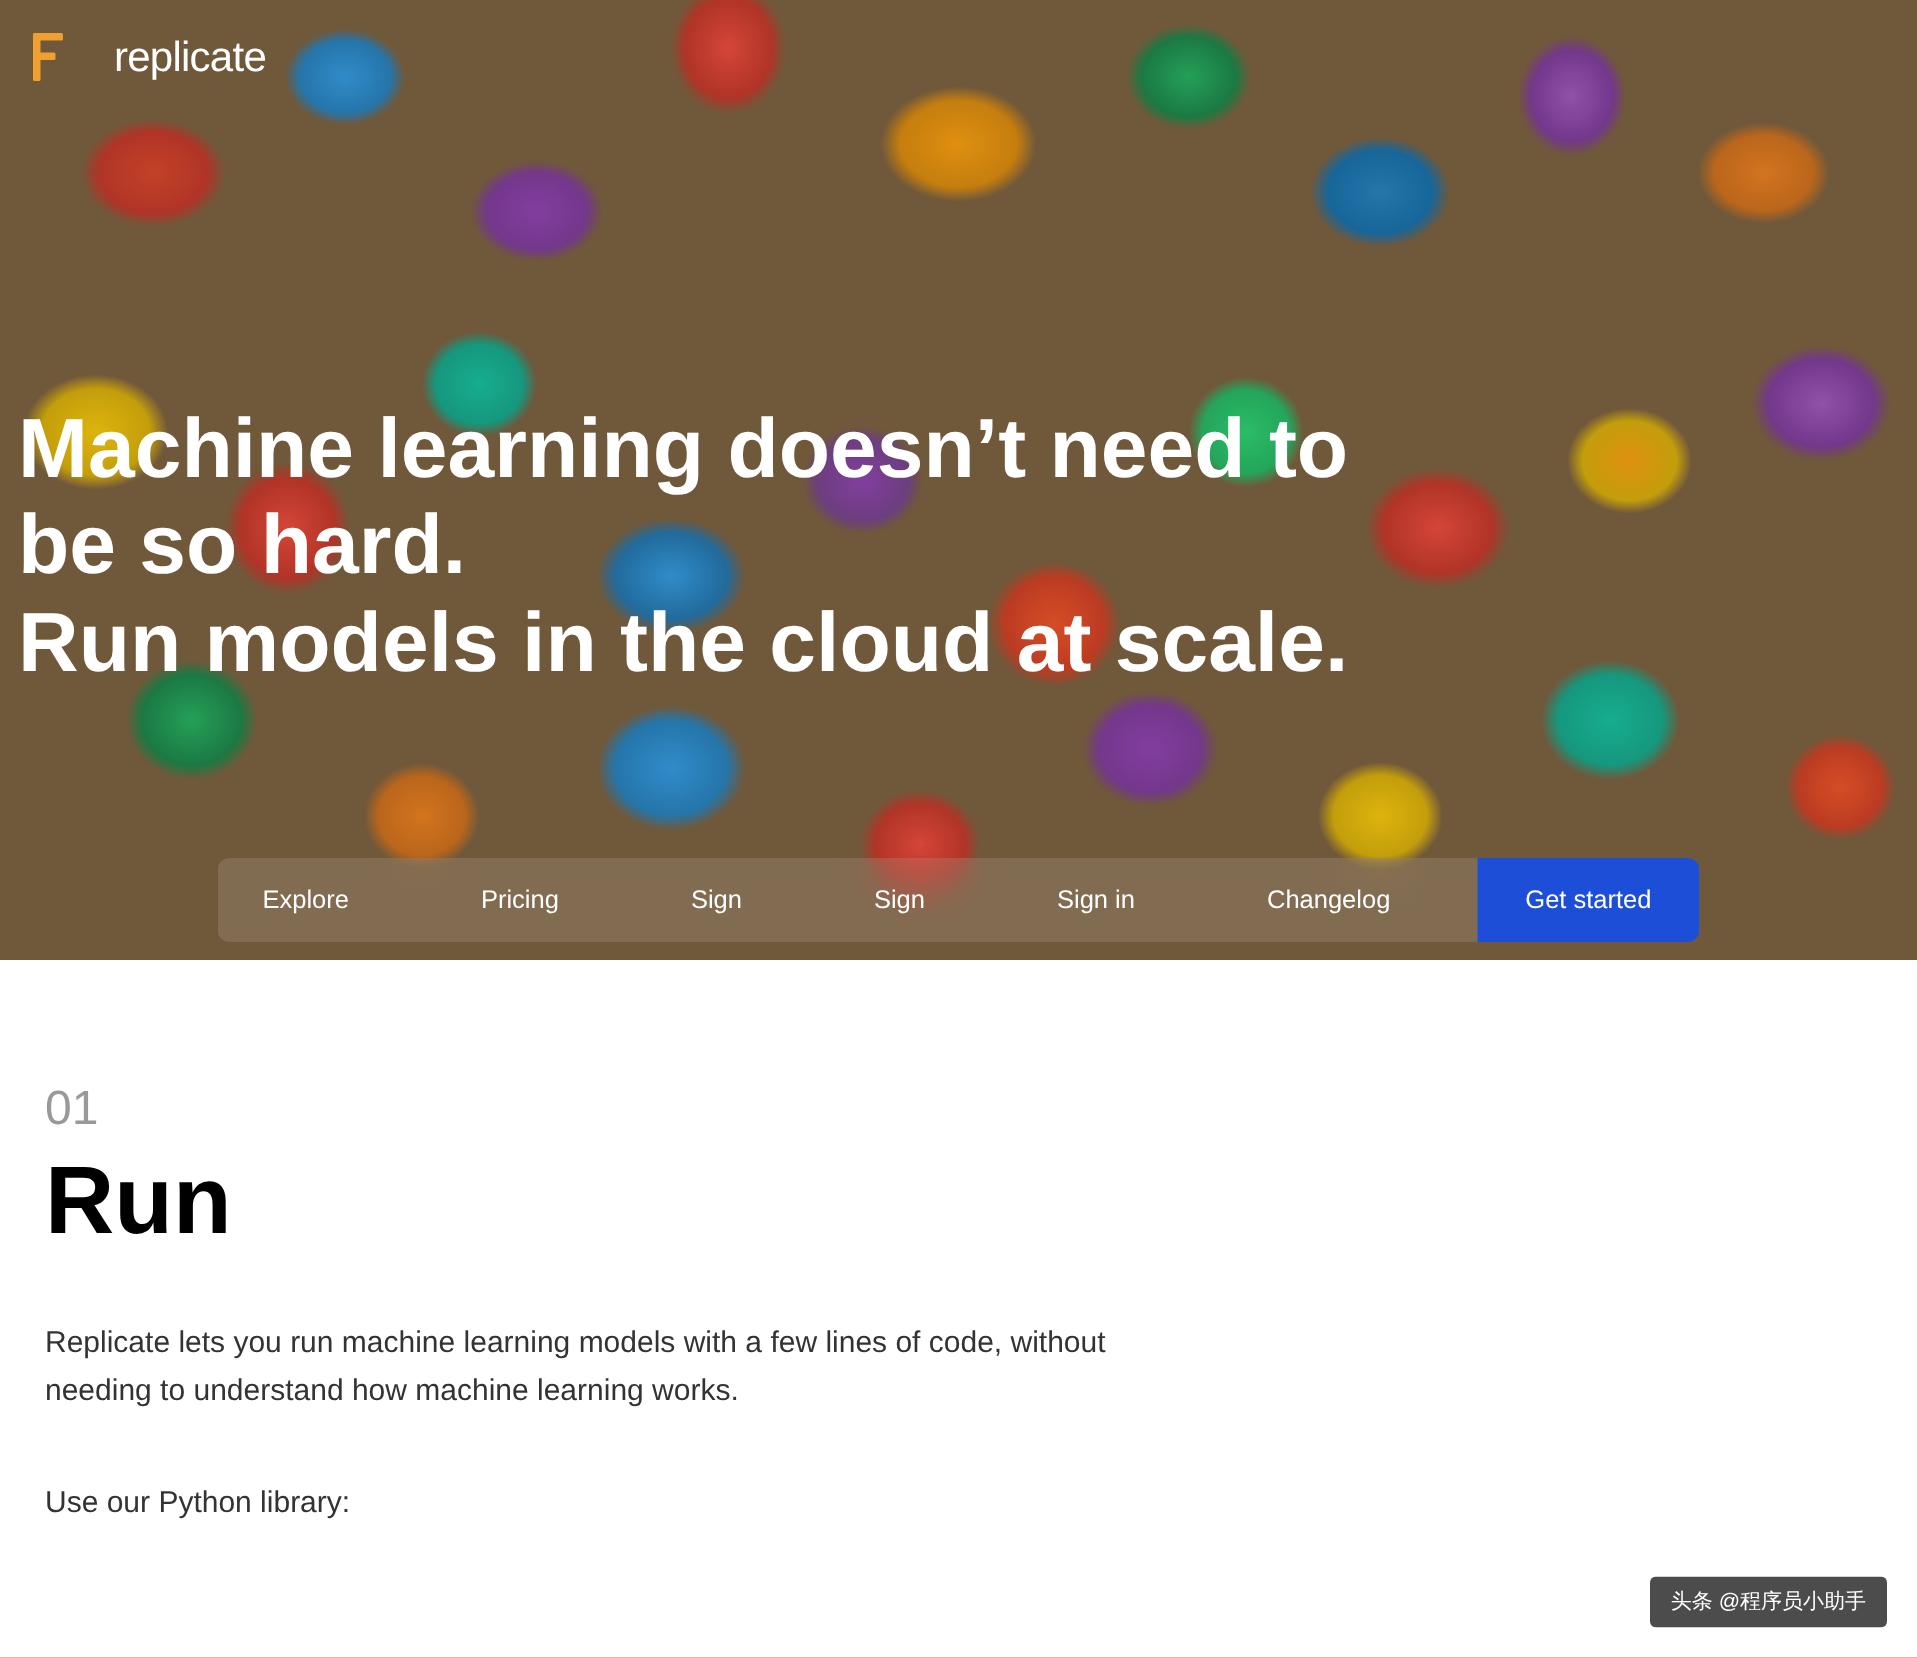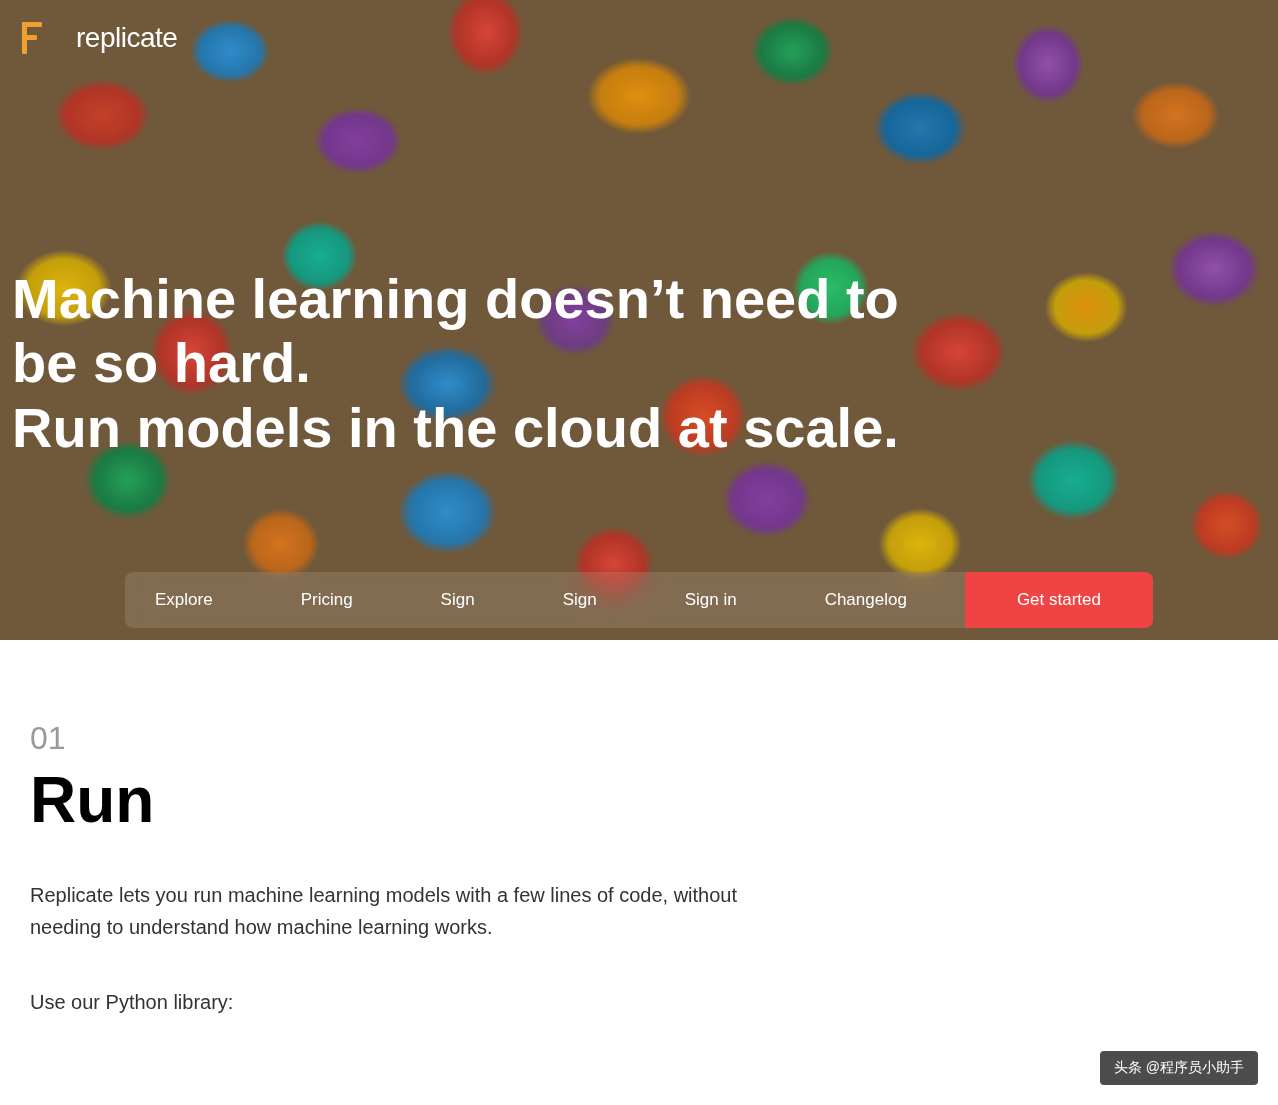--- a/index.html
+++ b/index.html
@@ -168,22 +168,22 @@
       font-size: 17px;
       font-weight: 400;
       cursor: pointer;
       text-decoration: none;
       border: none;
       background: transparent;
       white-space: nowrap;
     }
 
     .nav-get-started {
-      padding: 18px 52px;
-      background: #ef4444;
+      padding: 18px 32px;
+      background: #1d4ed8;
       color: #fff;
       font-size: 17px;
       font-weight: 500;
       cursor: pointer;
       border: none;
       white-space: nowrap;
     }
 
     
     .main-content {

